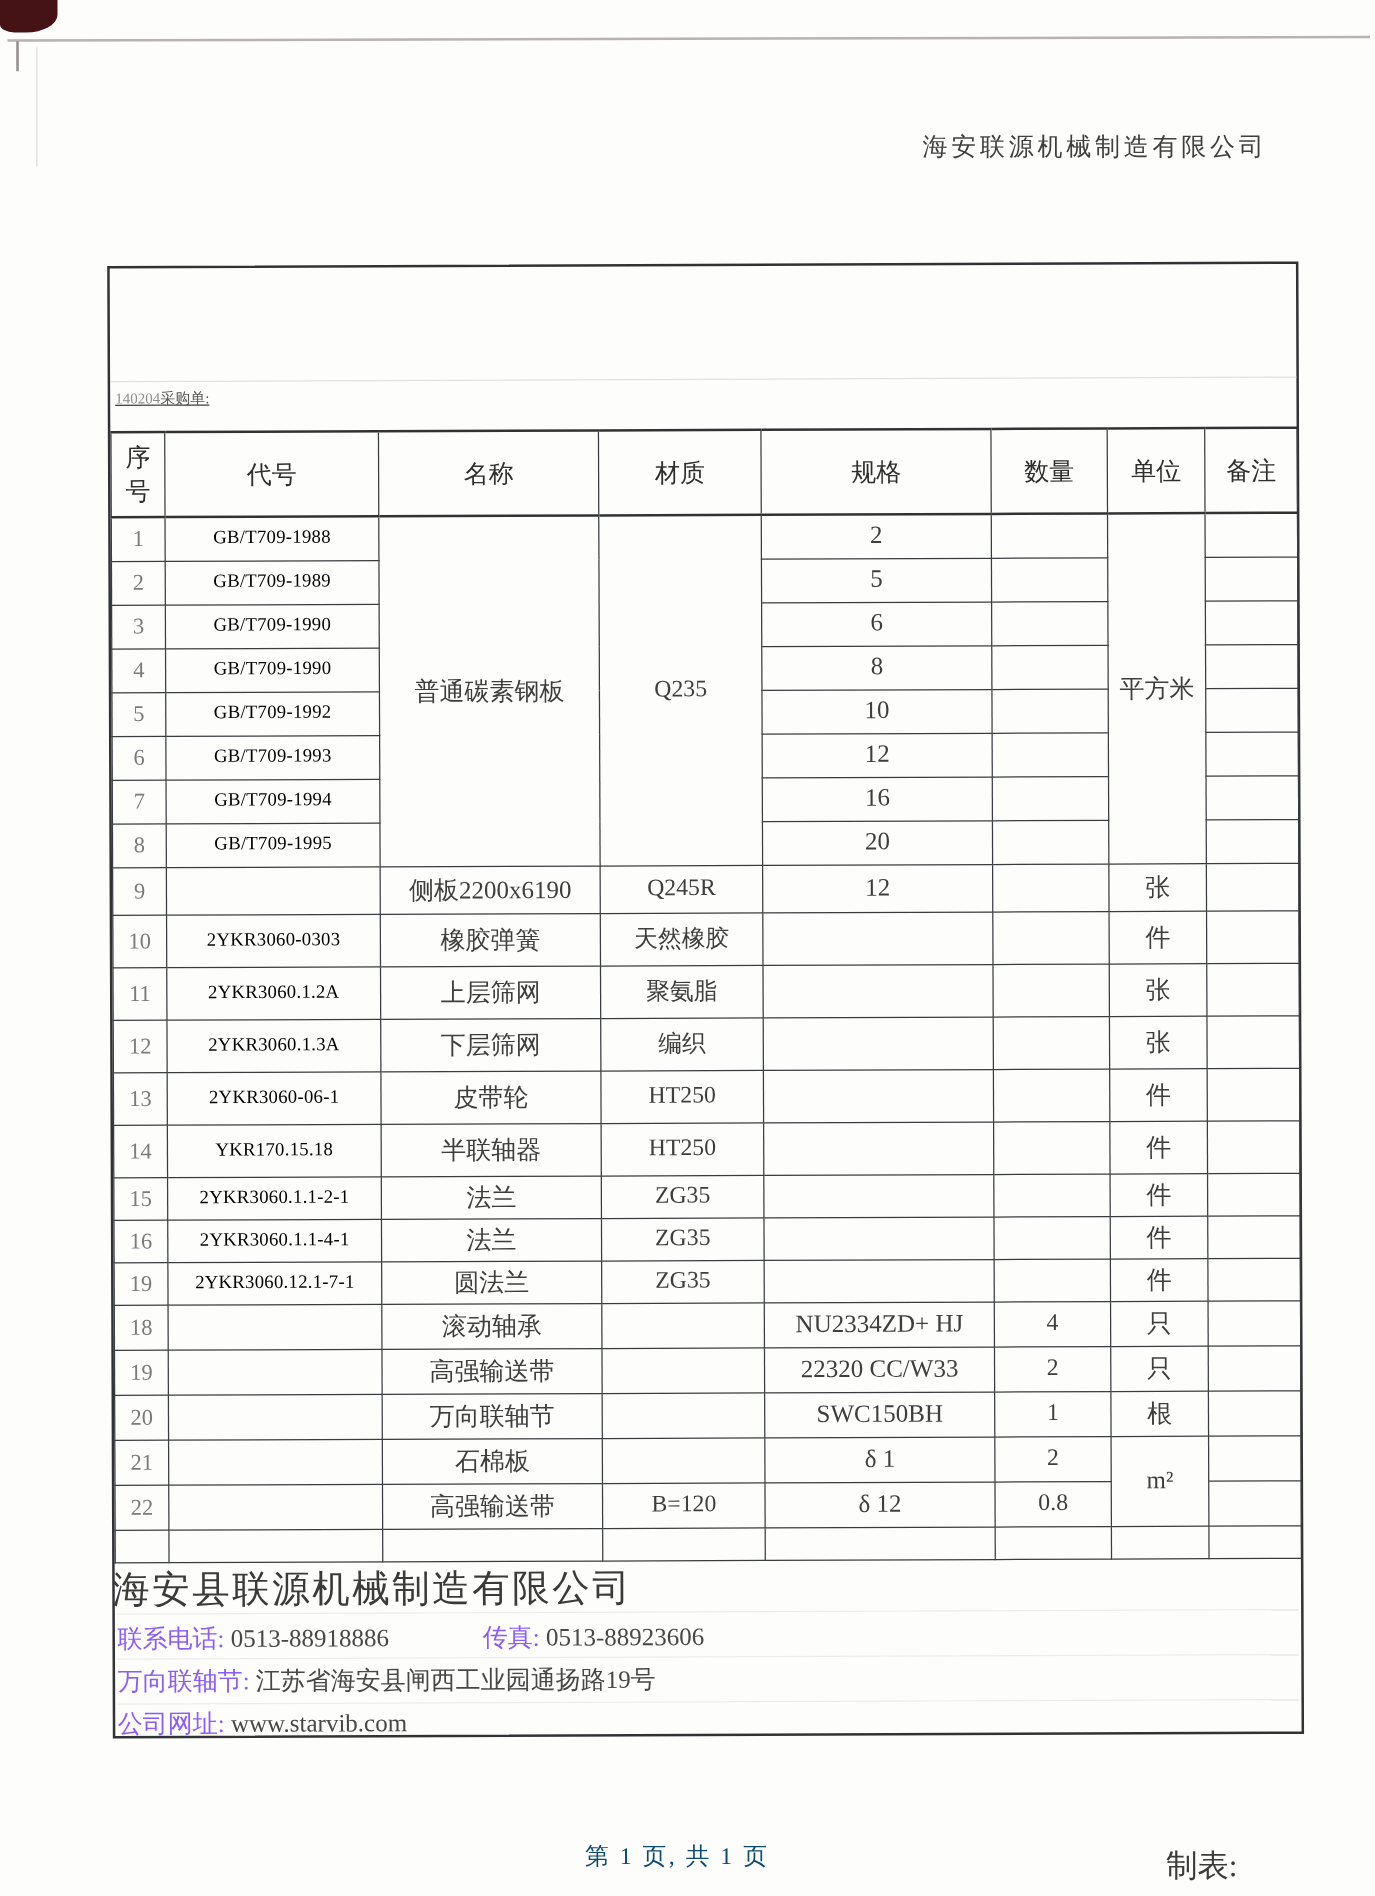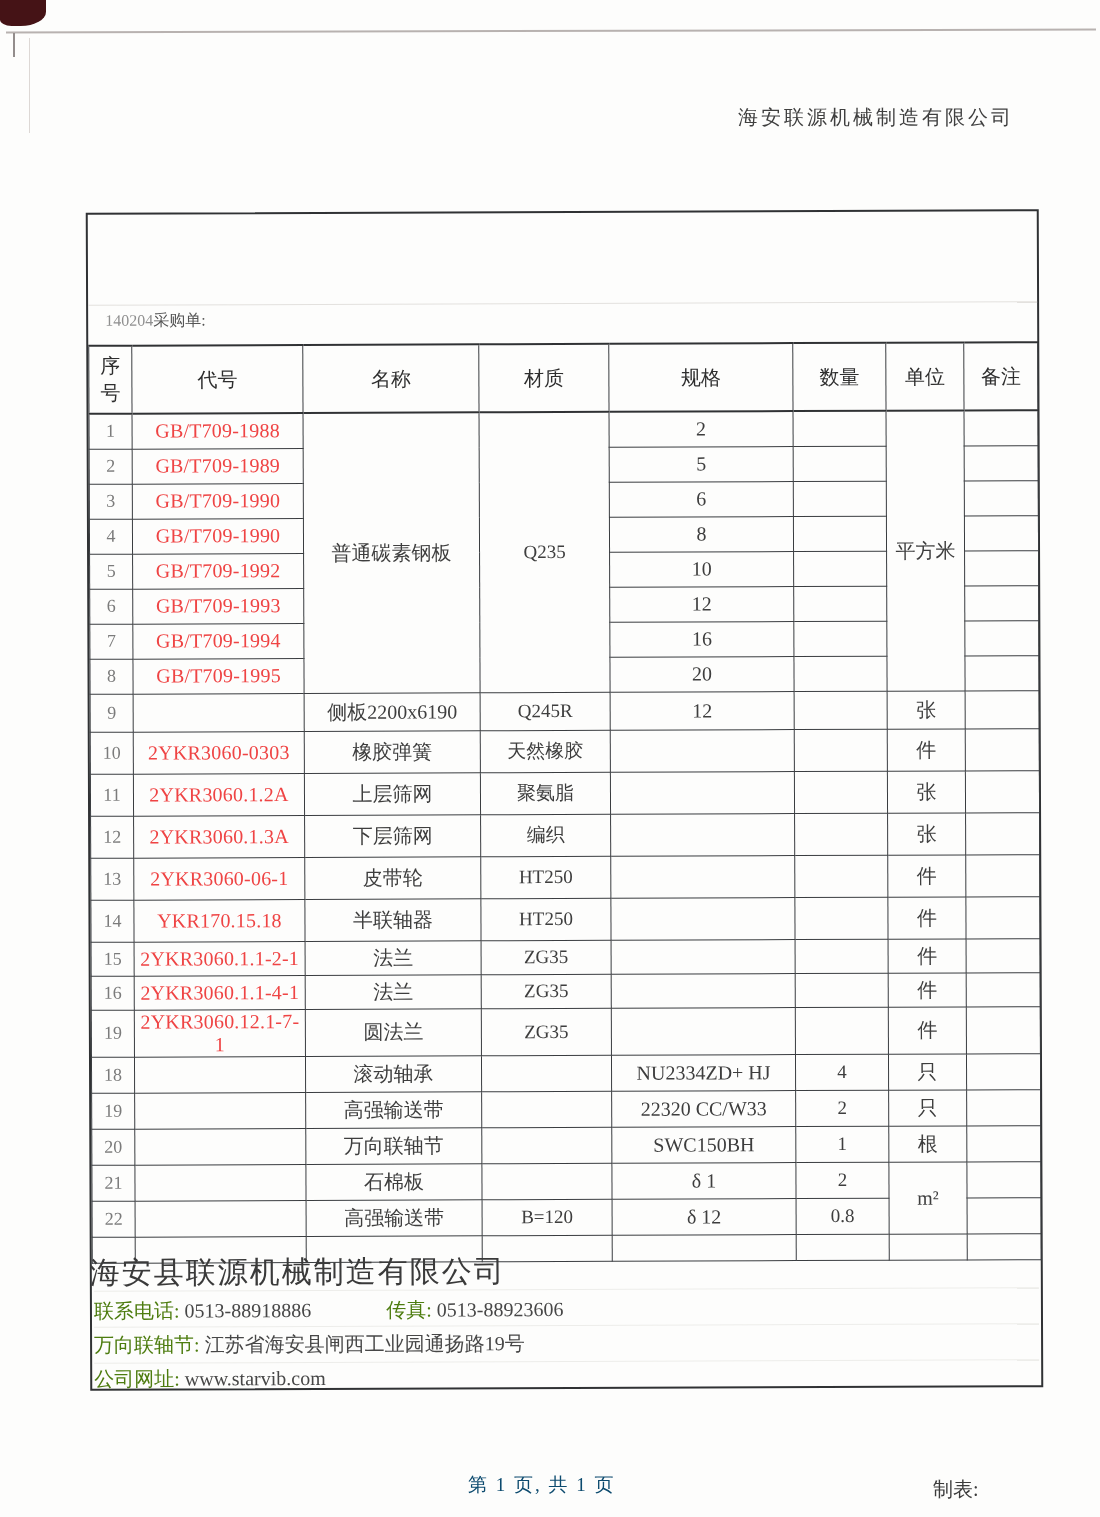--- a/index.html
+++ b/index.html
@@ -17,51 +17,51 @@
   .tick-a { position:absolute; left:13px; top:33px; width:2px; height:24px; background:#938d8c; }
   .tick-b { position:absolute; left:29px; top:38px; width:1px; height:95px; background:#ddd8d5; }
 
   .company-header { position:absolute; left:738px; top:104px; font-size:20px;
     letter-spacing:3px; color:#3f3f3f; white-space:nowrap; }
 
   
   .sheet { position:absolute; left:88px; top:211px; width:949px; height:1174px;
     border:2px solid #303234; transform:rotate(-0.22deg); }
   .sheet-topline { position:absolute; left:0; right:0; top:90px; height:1px; background:#e3e1de; }
-  .order-label { position:absolute; left:17px; top:96px; font-size:16px; white-space:nowrap; }
+  .order-label { position:absolute; left:4px; top:96px; font-size:12px; white-space:nowrap;text-decoration:underline; }
   .order-number { color:#8f8f8f; }
   .order-text { color:#545454; }
 
   table.grid { position:absolute; left:0; top:130px; width:100%;
     border-collapse:collapse; table-layout:fixed; }
   .grid th, .grid td { border:1px solid #3a3d40; padding:0 2px; overflow:hidden;
     text-align:center; vertical-align:middle; word-break:break-all; }
   .grid thead th { font-weight:400; font-size:20px; color:#2e2e2e;
     border-top:2px solid #303234; border-bottom:2px solid #303234; height:66px; }
   .grid td { font-size:19px; color:#3e3e3e; }
   td.c-no { color:#7b7b7b; font-size:18px; }
-  td.c-code { color:#ef4444; font-size:20px; letter-spacing:0.2px; }
+  td.c-code { color:#000000; font-size:15px; letter-spacing:0.2px; }
   td.c-name { font-size:20px; }
   td.c-mat { font-size:19px; }
   td.c-spec { font-size:20px; }
   td.c-qty { font-size:19px; }
   td.c-unit { font-size:20px; }
   tr.h-a { height:35px; } tr.h-9 { height:38px; } tr.h-b { height:42px; }
   tr.h-c { height:34px; } tr.h-d { height:36px; } tr.h-e { height:26px; }
 
   .footer-info { position:absolute; left:2px; right:2px; top:1036px; bottom:2px; padding-top:4px; }
   .f-faint { position:absolute; left:0; right:0; height:1px; background:#ededea; }
   .f-name { font-size:30px; color:#3a3a3a; letter-spacing:2px; line-height:36px; margin-left:-4px; white-space:nowrap; }
   .f-line { font-size:20px; margin-top:7px; white-space:nowrap; }
-  .f-label { color:#4d7c0f; }
+  .f-label { color:#8b5cf6; }
   .f-val { color:#474747; }
   .f-gap { margin-left:70px;margin-top:30px; }
 
   .page-footer-center { position:absolute; left:468px; top:1472px; font-size:19px; color:#0c4a6e; letter-spacing:2px; }
-  .page-footer-right { position:absolute; left:933px; top:1476px; font-size:20px; color:#3b3b3b; }
+  .page-footer-right { position:absolute; left:933px; top:1476px; font-size:25px; color:#3b3b3b; }
 </style>
 </head>
 <body>
 
 <div class="corner-blob"></div>
 <div class="top-scanline"></div>
 <div class="tick-a"></div>
 <div class="tick-b"></div>
 
 <div class="company-header">海安联源机械制造有限公司</div>

